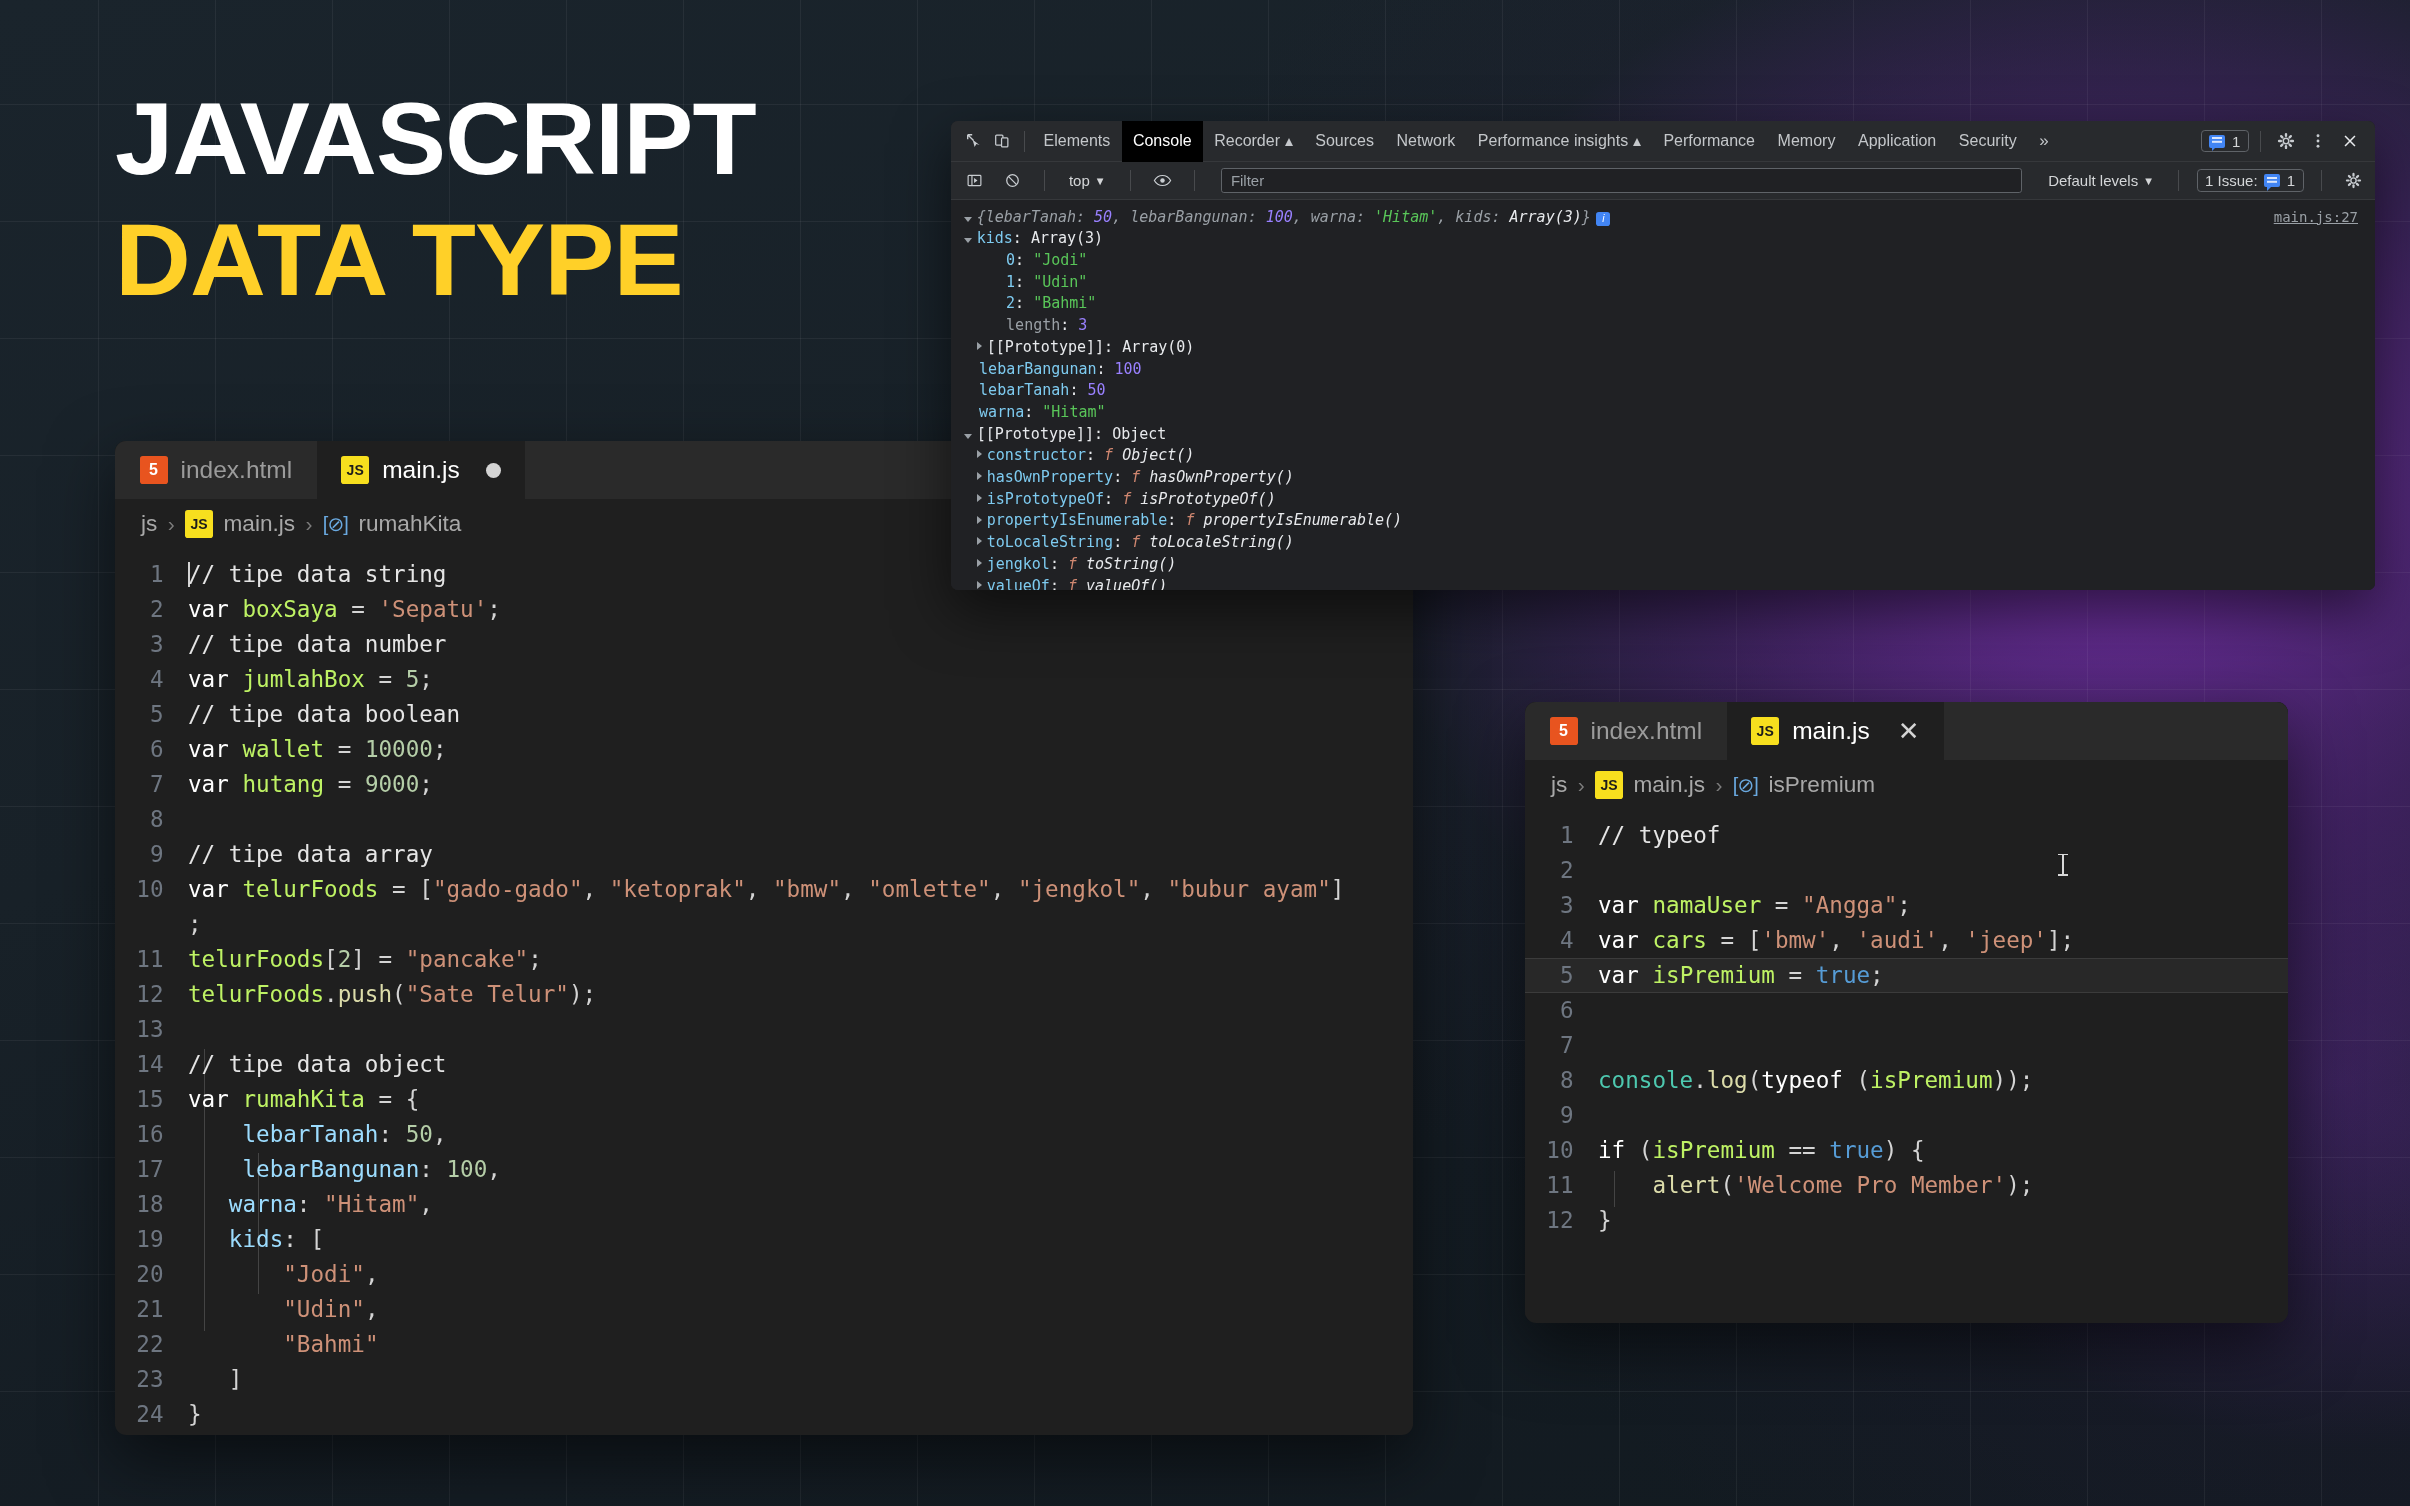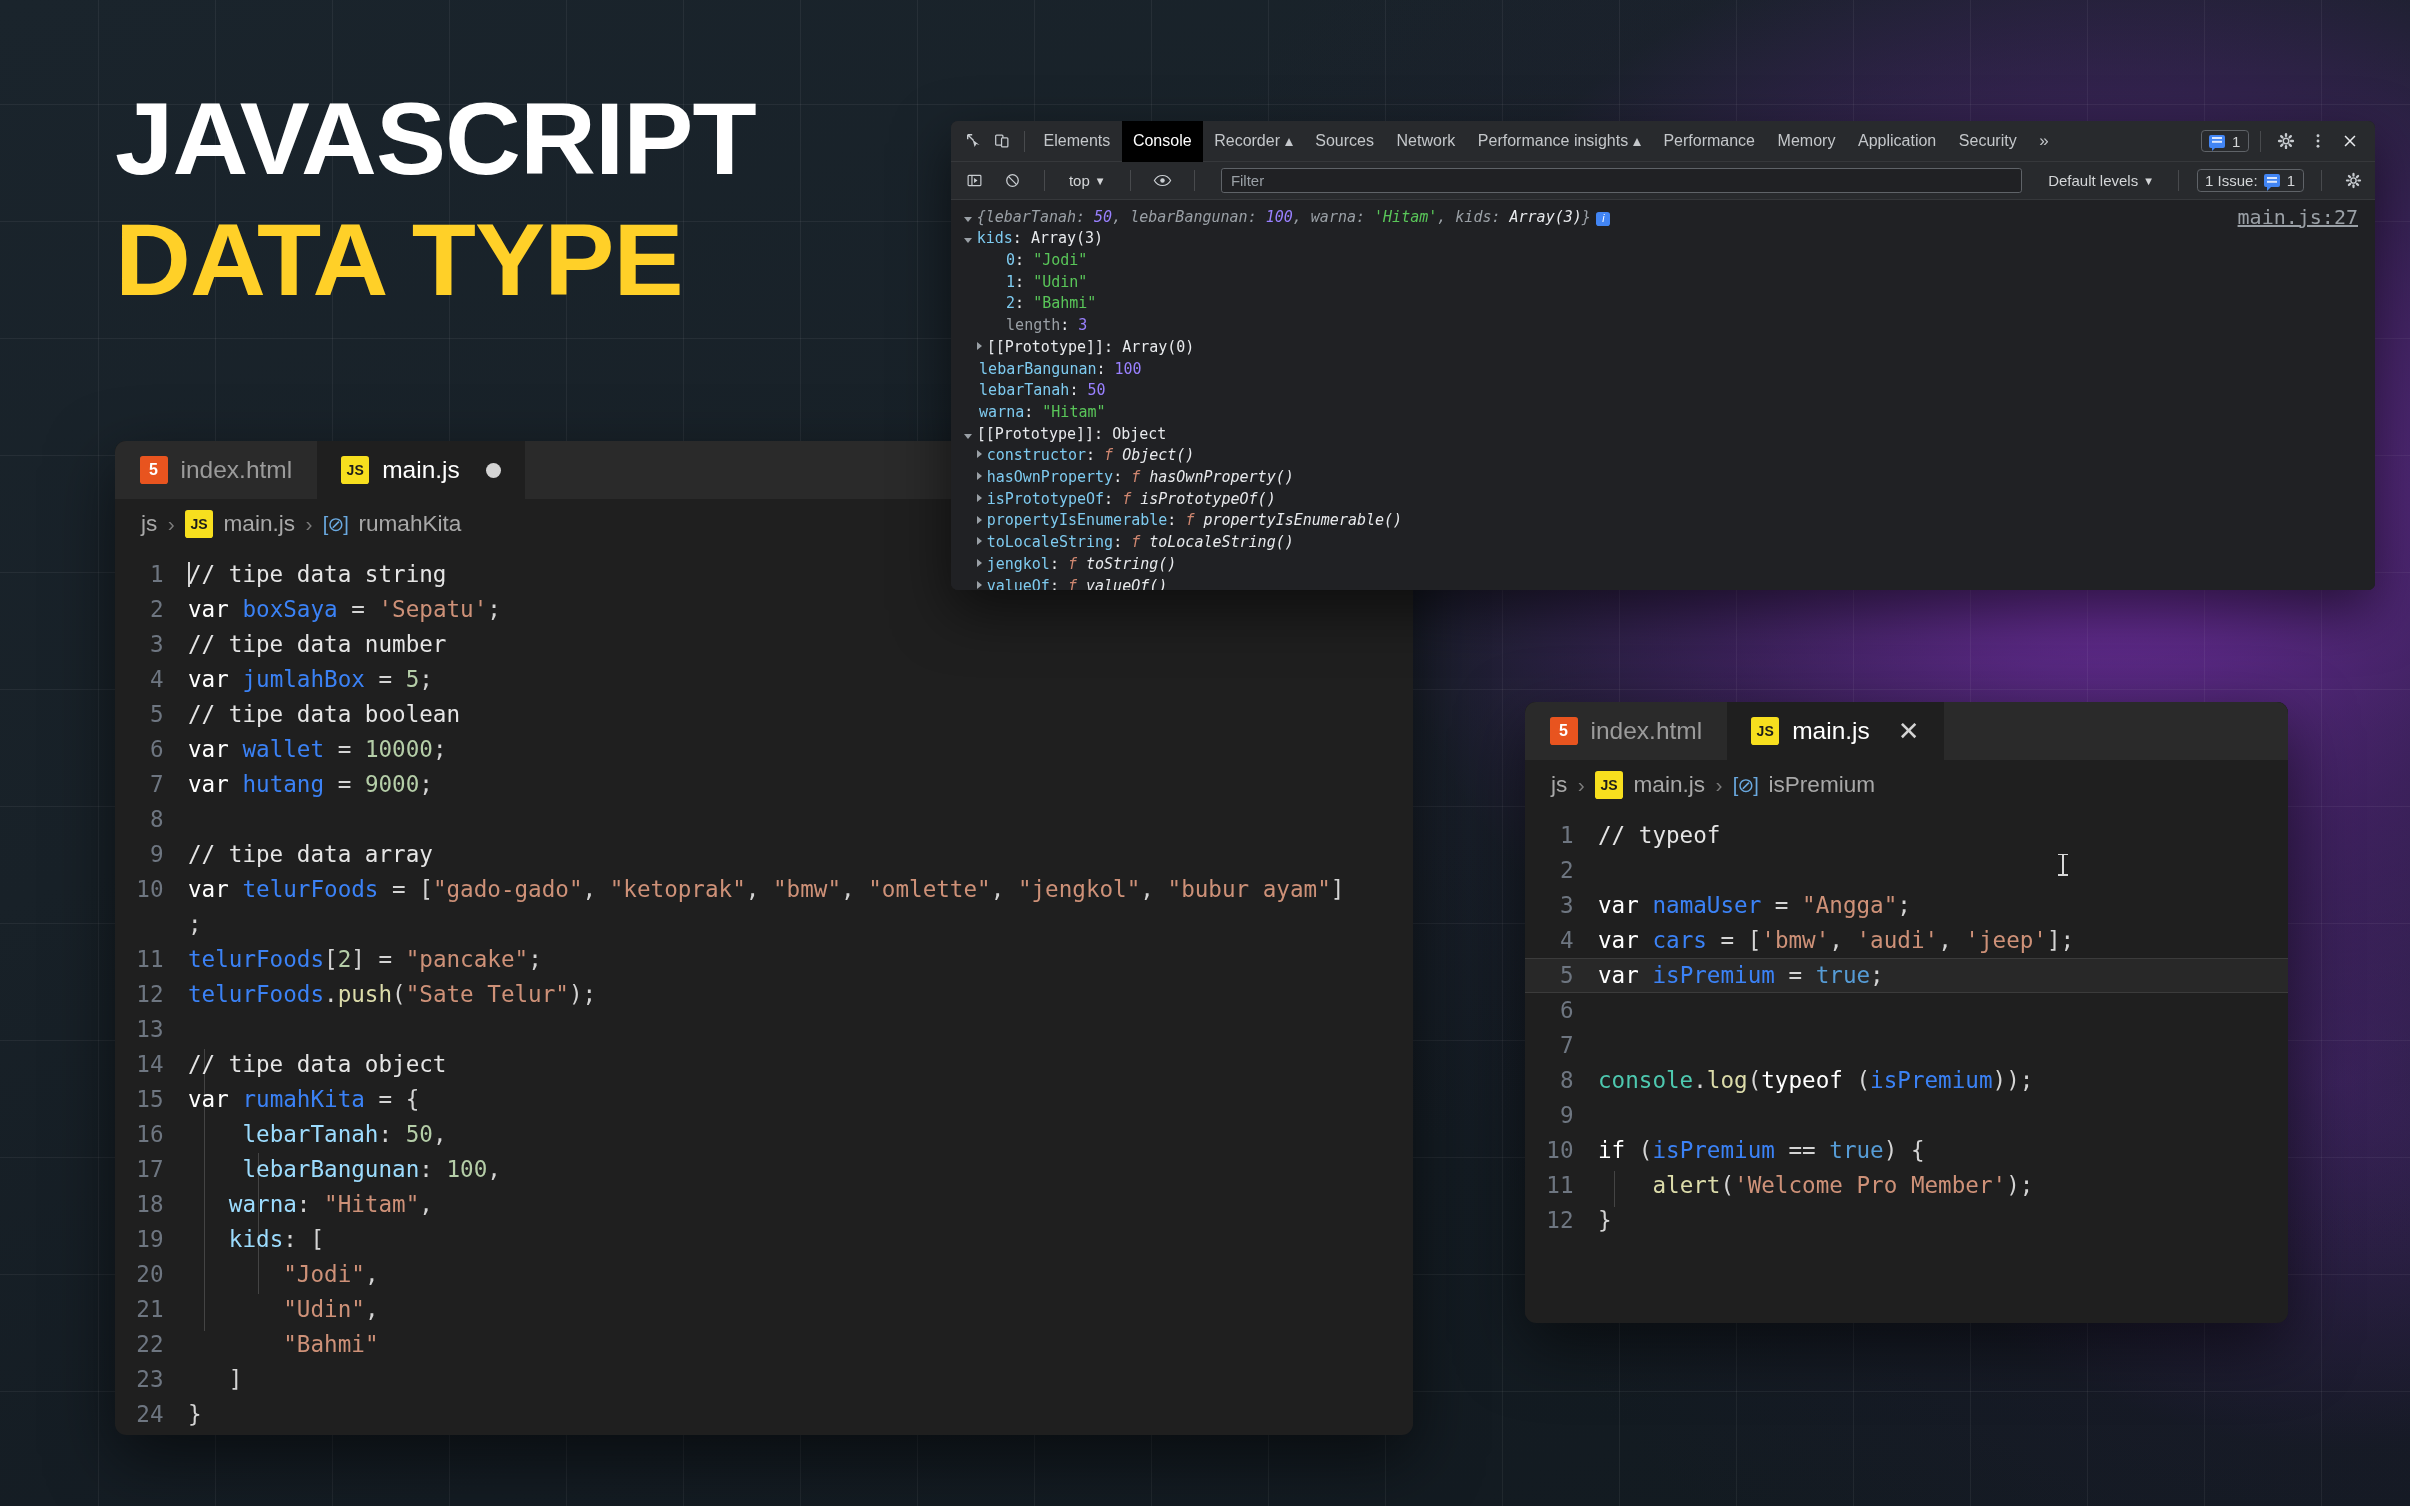--- a/index.html
+++ b/index.html
@@ -144,21 +144,21 @@
     text-align: right;
     padding-right: 24.5px;
     color: #6e7681;
     user-select: none;
   }
   .ctext { flex: 1; position: relative; }
 
   
   .c-com  { color: #e5e5e5; }
   .c-kw   { color: #ffffff; }
-  .c-var  { color: #3b82f6; }
+  .c-var  { color: #bef264; }
   .c-str  { color: #ce9178; }
   .c-num  { color: #b5cea8; }
   .c-pun  { color: #d4d4d4; }
   .c-fn   { color: #dcdcaa; }
   .c-obj  { color: #4ec9b0; }
   .c-prop { color: #9cdcfe; }
   .c-bool { color: #569cd6; }
 
   .hl-line { background: rgba(255,255,255,0.045);
              box-shadow: inset 0 0.9px 0 rgba(255,255,255,0.09),
@@ -347,21 +347,21 @@
     text-align: center;
     line-height: 14px;
     margin-left: 5.6px;
     position: relative; top: 0.9px;
   }
   #dt-source {
     position: absolute;
     right: 17px;
     top: 6.6px;
     font-family: "DejaVu Sans Mono", monospace;
-    font-size: 20px;
+    font-size: 14px;
     color: #9aa0a6;
     text-decoration: underline;
   }
 
   .indent1 { padding-left: 13px; }
   .indent2 { padding-left: 26px; }
   .indent3 { padding-left: 40px; }
 
   .mouse-caret {
     position: absolute;

